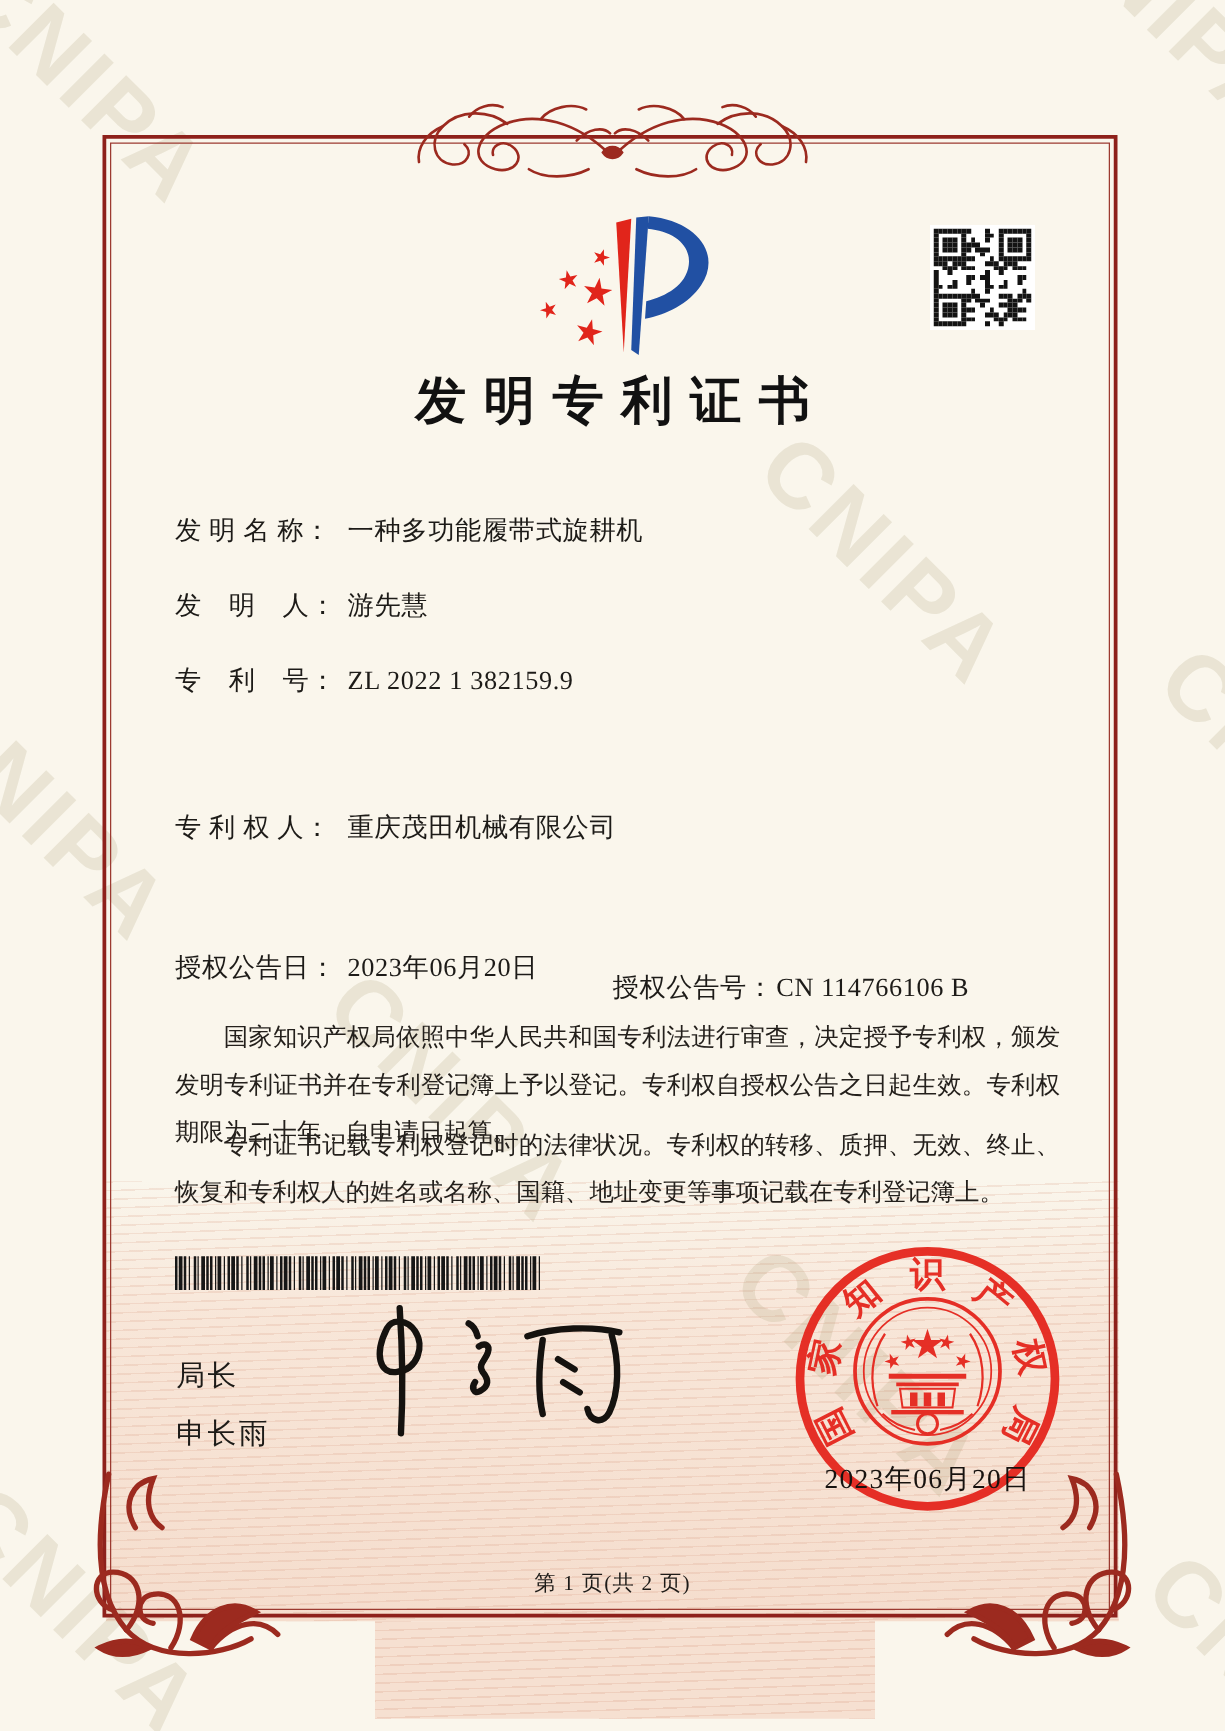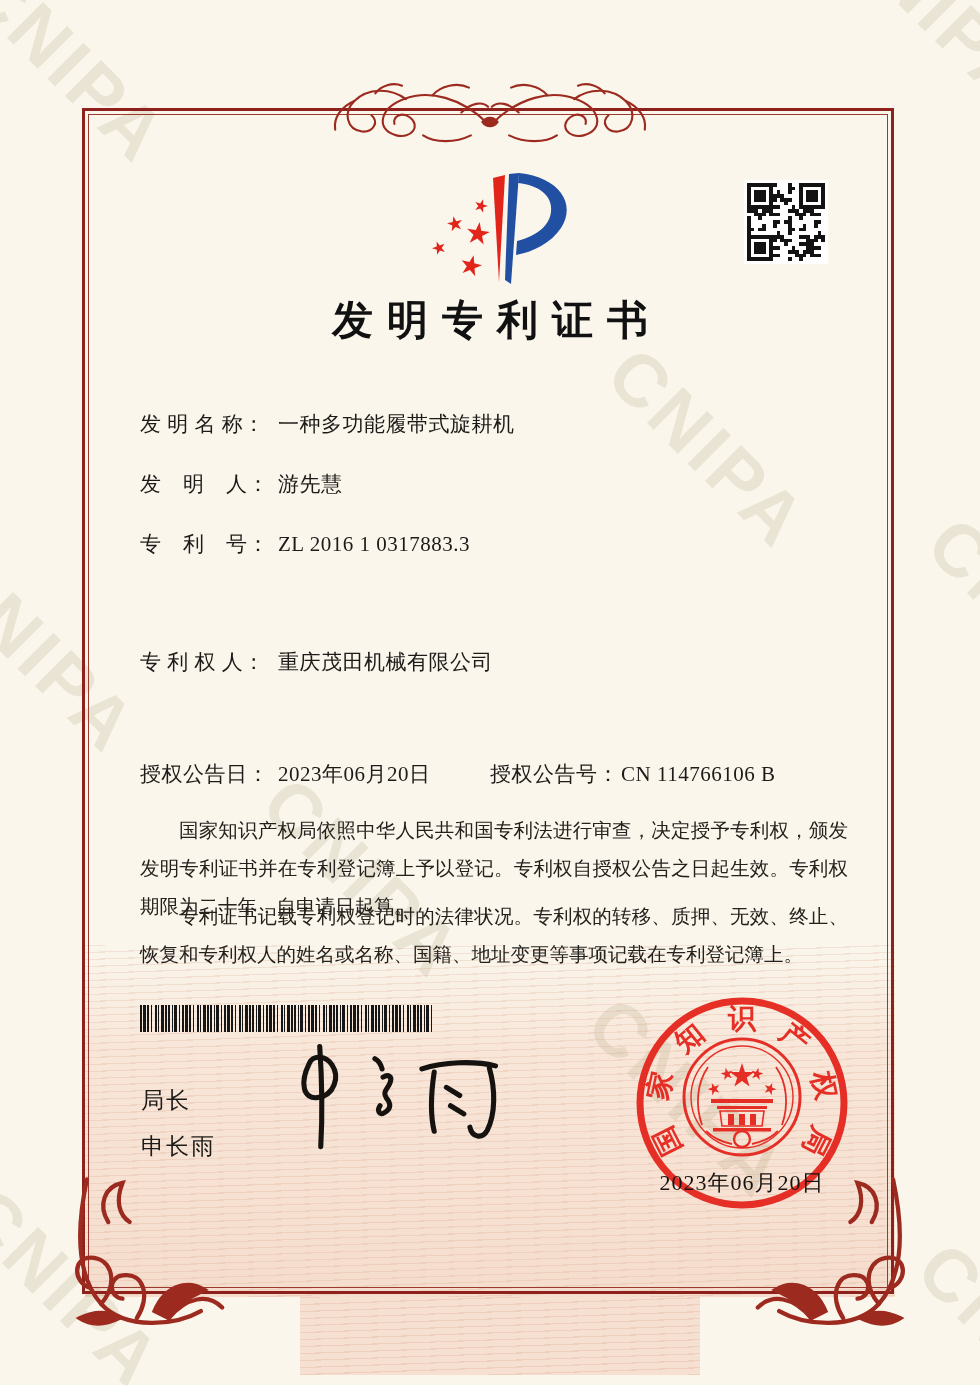--- a/index.html
+++ b/index.html
@@ -53,21 +53,21 @@
   .qr-grid i.b{background:#131313;}
   .doc-title{
     position:absolute; left:0; width:100%; top:293px; z-index:4;
     text-align:center; font-size:41px; font-weight:bold; letter-spacing:14px;
     text-indent:14px; color:#111;
   }
   
   .field-row{position:absolute; left:140px; z-index:4; font-size:21px; white-space:nowrap;}
   .field-label{display:inline-block; min-width:138px; letter-spacing:0.5px;}
   .field-value{letter-spacing:0.5px;}
-  .grant-no{position:absolute; left:350px; top:0; white-space:nowrap;}
+  .grant-no{position:absolute; left:350px; top:16px; white-space:nowrap;}
   
   .body-par{
     position:absolute; left:140px; width:708px; z-index:4;
     font-size:19.5px; line-height:38px; text-align:justify; text-indent:2em;
     color:#24201c;
   }
   
   .barcode{position:absolute; left:140px; top:1005px; width:292px; height:27px; z-index:4; display:flex;}
   .barcode i{display:block; height:100%;}
   .barcode i.k{background:#161616;}
@@ -623,21 +623,21 @@
 
   <div class="doc-title">发明专利证书</div>
 
   <div class="field-row" style="top:470px;">
     <span class="field-label">发　明　人：</span><span class="field-value">游先慧</span>
   </div>
   <div class="field-row" style="top:410px;">
     <span class="field-label">发 明 名 称：</span><span class="field-value">一种多功能履带式旋耕机</span>
   </div>
   <div class="field-row" style="top:530px;">
-    <span class="field-label">专　利　号：</span><span class="field-value">ZL 2016 1 0317883.3</span>
+    <span class="field-label">专　利　号：</span><span class="field-value">ZL 2022 1 382159.9</span>
   </div>
   <div class="field-row" style="top:648px;">
     <span class="field-label">专 利 权 人：</span><span class="field-value">重庆茂田机械有限公司</span>
   </div>
   <div class="field-row" style="top:760px; width:708px;">
     <span class="field-label">授权公告日：</span><span class="field-value">2023年06月20日</span>
     <span class="grant-no"><span class="field-label" style="min-width:0; margin-right:2px;">授权公告号：</span><span class="field-value">CN 114766106 B</span></span>
   </div>
 
   <div class="body-par" style="top:812px;">国家知识产权局依照中华人民共和国专利法进行审查，决定授予专利权，颁发发明专利证书并在专利登记簿上予以登记。专利权自授权公告之日起生效。专利权期限为二十年，自申请日起算。</div>
@@ -867,14 +867,15 @@
           <path d="M-40,28 C-47,8 -45,-14 -34,-30"></path>
           <path d="M40,28 C47,8 45,-14 34,-30"></path>
           <path d="M-36,34 C-30,40 -20,45 -10,47"></path>
           <path d="M36,34 C30,40 20,45 10,47"></path>
         </g>
       </g>
     </g>
   </svg>
   <div class="seal-date">2023年06月20日</div>
 
+  <div class="page-footer">第 1 页(共 2 页)</div>
 
 </div>
 
 </body></html>

